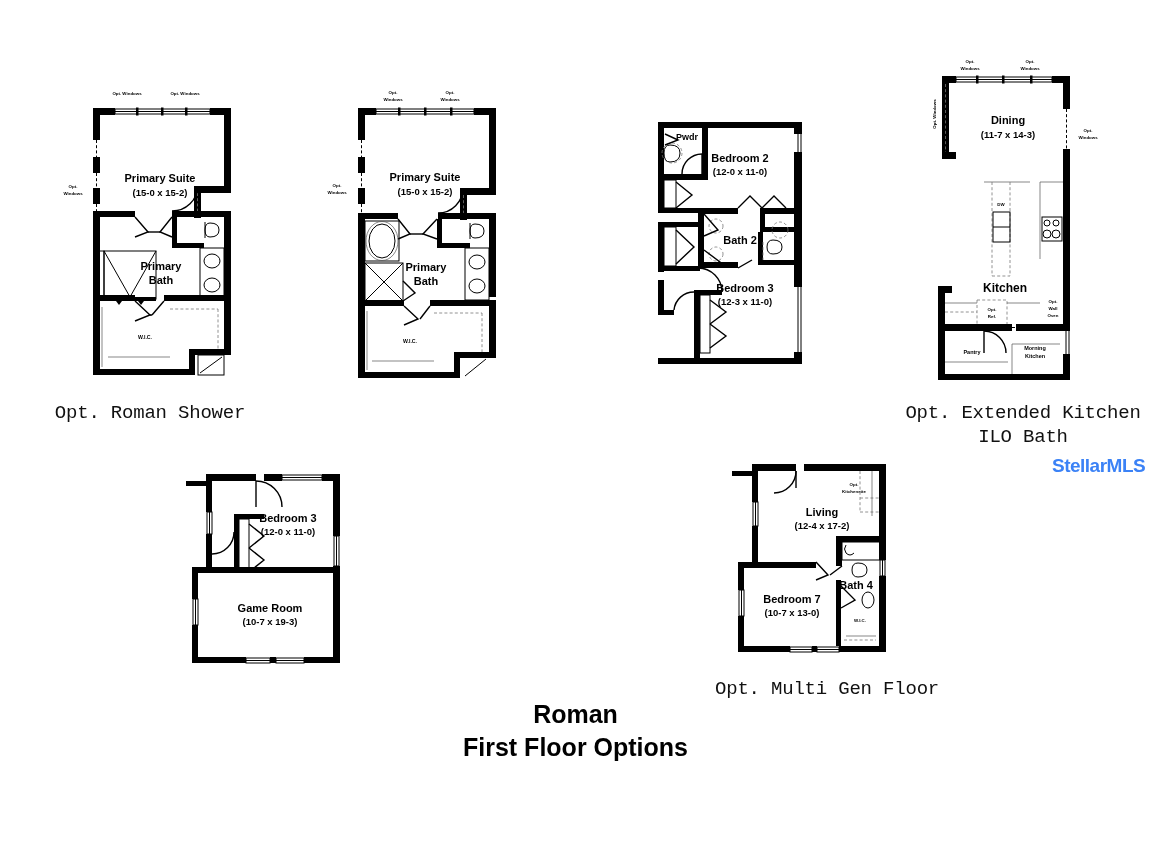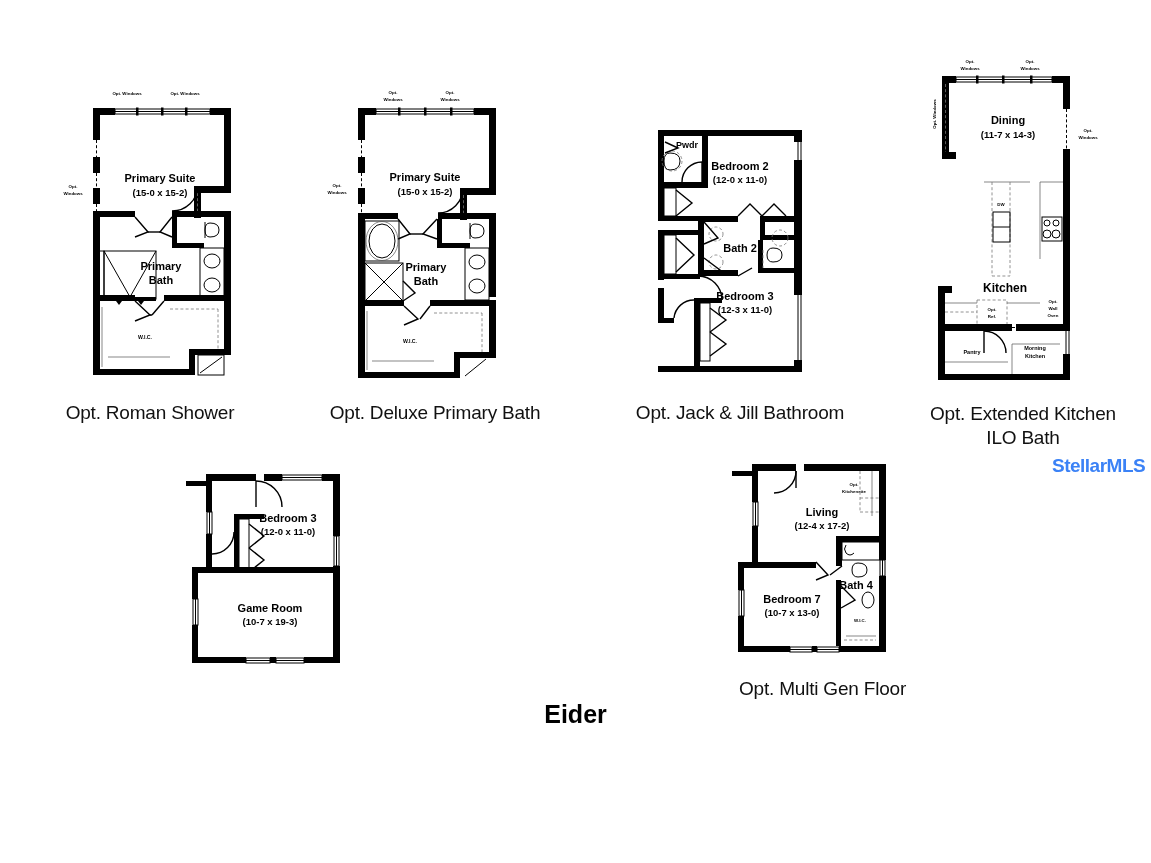--- a/index.html
+++ b/index.html
@@ -21,21 +21,21 @@
   }
   .plan {
     position: absolute;
   }
   .plan svg {
     display: block;
   }
   .caption {
     position: absolute;
     text-align: center;
-    font-family: Liberation Sans, sans-serif;
+    font-family: Liberation Mono, monospace;
     font-size: 19px;
     font-weight: 500;
     letter-spacing: -0.2px;
     color: #111111;
     white-space: nowrap;
   }
   .caption.two-line {
     white-space: normal;
     line-height: 1.25;
   }
@@ -257,23 +257,22 @@
       <rect class="wall" x="134" y="267" width="6" height="26"></rect>
       <line class="hair" x1="52" y1="276" x2="114" y2="276"></line>
       <line class="dashg" x1="114" y1="228" x2="162" y2="228"></line>
       <line class="dashg" x1="162" y1="228" x2="162" y2="267"></line>
       <line class="hair" x1="47" y1="226" x2="47" y2="285"></line>
       <line class="thin" x1="145" y1="291" x2="166" y2="274"></line>
 
       <text class="rm-small" x="90" y="258">W.I.C.</text>
     </svg>
   </div>
-  <div class="caption" style="left:295px; top:402px; width:280px;">Opt. Deluxe Primary Bath</div>
-
-  <div class="plan" style="left:640px; top:120px;">
+
+  <div class="plan" style="left:640px; top:112px;">
     <svg width="180" height="285" viewBox="0 0 180 285">
 
       <rect class="wall" x="18" y="10" width="136" height="6"></rect>
       <rect class="wall" x="154" y="10" width="8" height="12"></rect>
 
       <line class="thin" x1="158" y1="22" x2="158" y2="40"></line>
       <line class="thin" x1="161" y1="22" x2="161" y2="40"></line>
       <rect class="wall" x="154" y="40" width="8" height="135"></rect>
       <line class="thin" x1="158" y1="175" x2="158" y2="240"></line>
       <line class="thin" x1="161" y1="175" x2="161" y2="240"></line>
@@ -341,21 +340,20 @@
       <rect class="thin" x="60" y="183" width="10" height="58"></rect>
       <path class="thin2" d="M70,188 L86,200 L70,212"></path>
       <path class="thin2" d="M70,212 L86,224 L70,236"></path>
 
       <path class="thin2" d="M58,156 A24,24 0 0 1 82,180"></path>
 
       <text class="rm-name" x="105" y="180">Bedroom 3</text>
       <text class="rm-dim" x="105" y="193">(12-3 x 11-0)</text>
     </svg>
   </div>
-  <div class="caption" style="left:590px; top:402px; width:300px;">Opt. Jack &amp; Jill Bathroom</div>
 
   <div class="plan" style="left:920px; top:54px;">
     <svg width="190" height="335" viewBox="0 0 190 335">
       <text class="rm-tiny" x="50" y="9">Opt.</text>
       <text class="rm-tiny" x="50" y="16">Windows</text>
       <text class="rm-tiny" x="110" y="9">Opt.</text>
       <text class="rm-tiny" x="110" y="16">Windows</text>
       <text class="rm-tiny" x="168" y="78">Opt.</text>
       <text class="rm-tiny" x="168" y="85">Windows</text>
 
@@ -562,18 +560,19 @@
       <rect class="wall" x="112" y="122" width="5" height="66"></rect>
       <path class="thin2" d="M117,128 L131,142 L117,150"></path>
       <line class="hair" x1="122" y1="178" x2="152" y2="178"></line>
       <line class="dashg" x1="120" y1="182" x2="152" y2="182"></line>
       <text class="rm-tiny" x="136" y="164">W.I.C.</text>
     </svg>
   </div>
   <div class="caption" style="left:715px; top:678px; width:215px;">Opt. Multi Gen Floor</div>
 
   <div id="sheet-title" style="top:698px;">
-    <div>Eider</div>
+    <div>Roman</div>
+    <div>First Floor Options</div>
   </div>
 
   <div id="watermark">StellarMLS</div>
 
 </div>
 
 </body></html>

